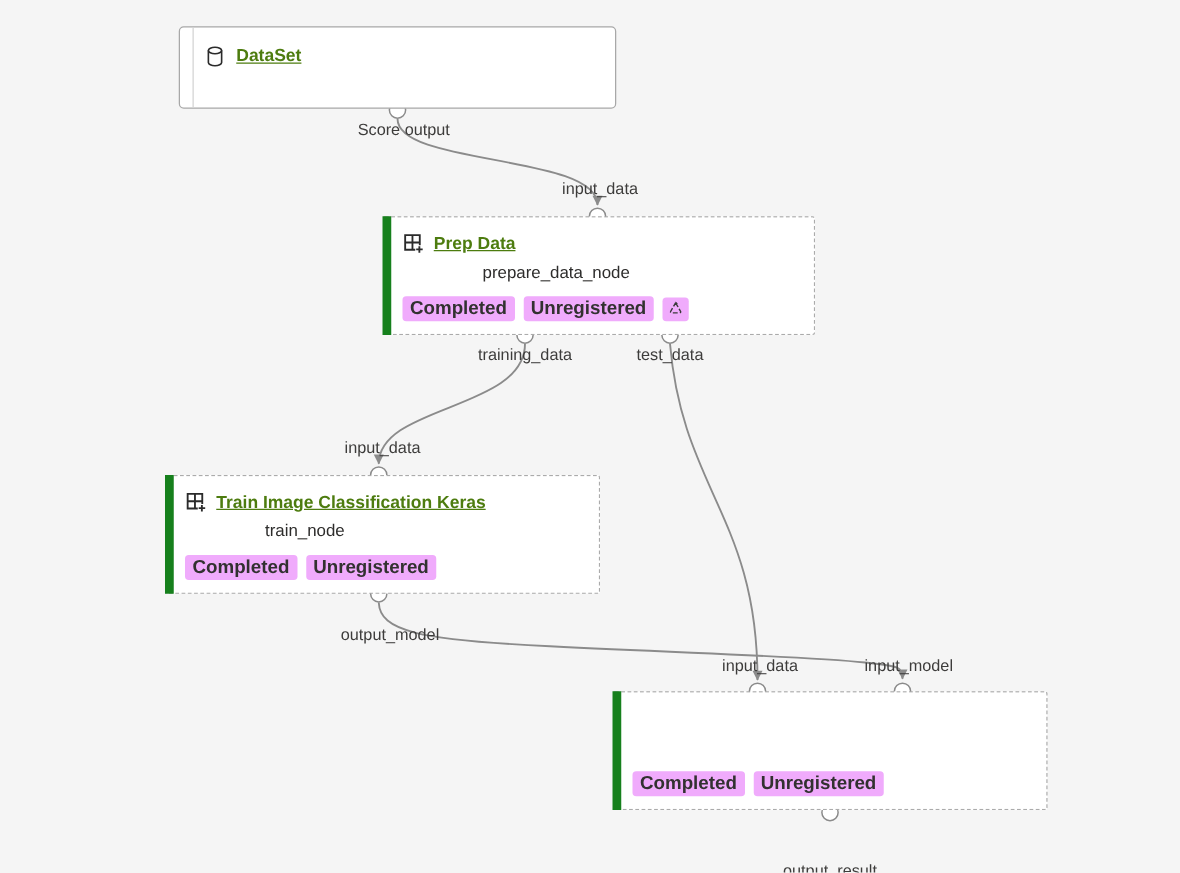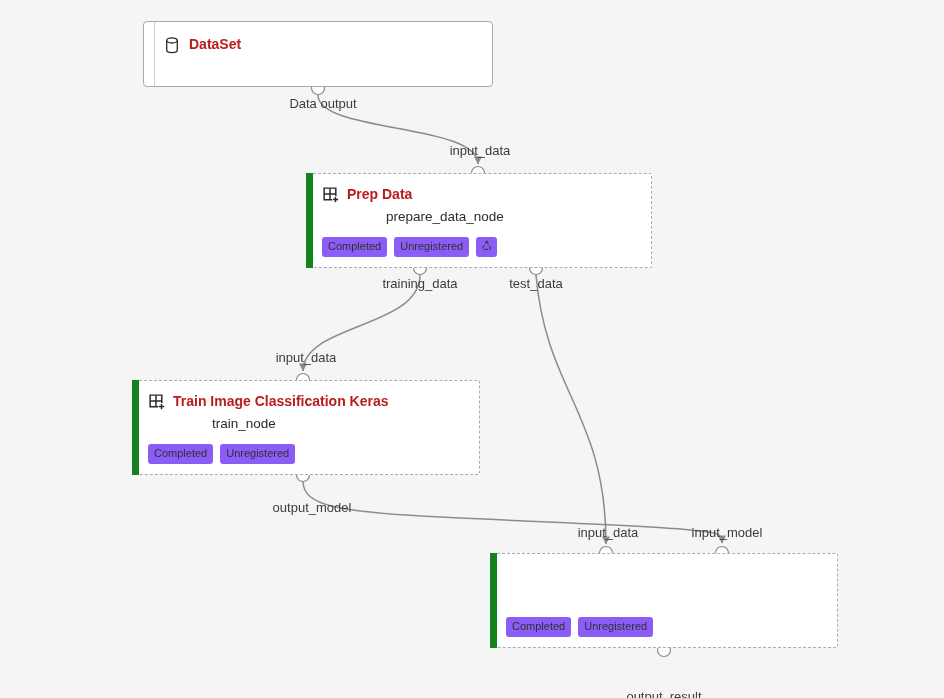--- a/index.html
+++ b/index.html
@@ -37,40 +37,41 @@
     position:absolute;
     left:7px;top:0;right:0;bottom:0;
     padding:11px 10px 10px 8px;
     display:flex;flex-direction:column;
   }
   .node-header{
     display:flex;align-items:flex-start;gap:8px;
   }
   .node-icon{flex:none;margin-top:1px;}
   .node-title{
-    font-size:14px;font-weight:700;color:#b91c1c;
-    line-height:18px;white-space:nowrap;
+    font-size:14px;font-weight:700;color:#4d7c0f;
+    line-height:18px;white-space:nowrap;text-decoration:underline;
   }
   .node-subtitle{
     margin-left:28px;
     font-size:13.5px;color:#2d2c2b;
     line-height:18px;margin-top:1px;white-space:nowrap;padding-left:36px;
   }
   .badge-row{
     margin-top:auto;
     display:flex;align-items:center;gap:7px;
   }
   .badge{
-    background:#8b5cf6;
+    background:#f0abfc;
     color:#323130;
-    font-size:11px;
+    font-size:15px;
     line-height:15px;
     padding:2px 6px 3px 6px;
     border-radius:3px;
     white-space:nowrap;
+    font-weight:bold;
   }
   .badge.icon-badge{
     padding:2px 4px 1px 4px;
   }
 
   
   .node.dataset{
     border:1px solid #a8a8a8;
     border-radius:4px;
   }
@@ -192,21 +193,21 @@
   <div class="node component" style="left:490px;top:553px;width:348px;height:95px;">
     <div class="accent-bar"></div>
     <div class="node-content">
       <div class="badge-row">
         <span class="badge">Completed</span>
         <span class="badge">Unregistered</span>
       </div>
     </div>
   </div>
 
-  <div class="port-label" style="left:323px;top:104px;">Data output</div>
+  <div class="port-label" style="left:323px;top:104px;">Score output</div>
   <div class="port-label" style="left:480px;top:151px;">input_data</div>
   <div class="port-label" style="left:420px;top:284px;">training_data</div>
   <div class="port-label" style="left:536px;top:284px;">test_data</div>
   <div class="port-label" style="left:306px;top:358px;">input_data</div>
   <div class="port-label" style="left:312px;top:492px;margin-top:16px;">output_model</div>
   <div class="port-label" style="left:608px;top:533px;">input_data</div>
   <div class="port-label" style="left:727px;top:533px;">input_model</div>
   <div class="port-label" style="left:664px;top:667px;margin-top:30px;">output_result</div>
 
 </div>

